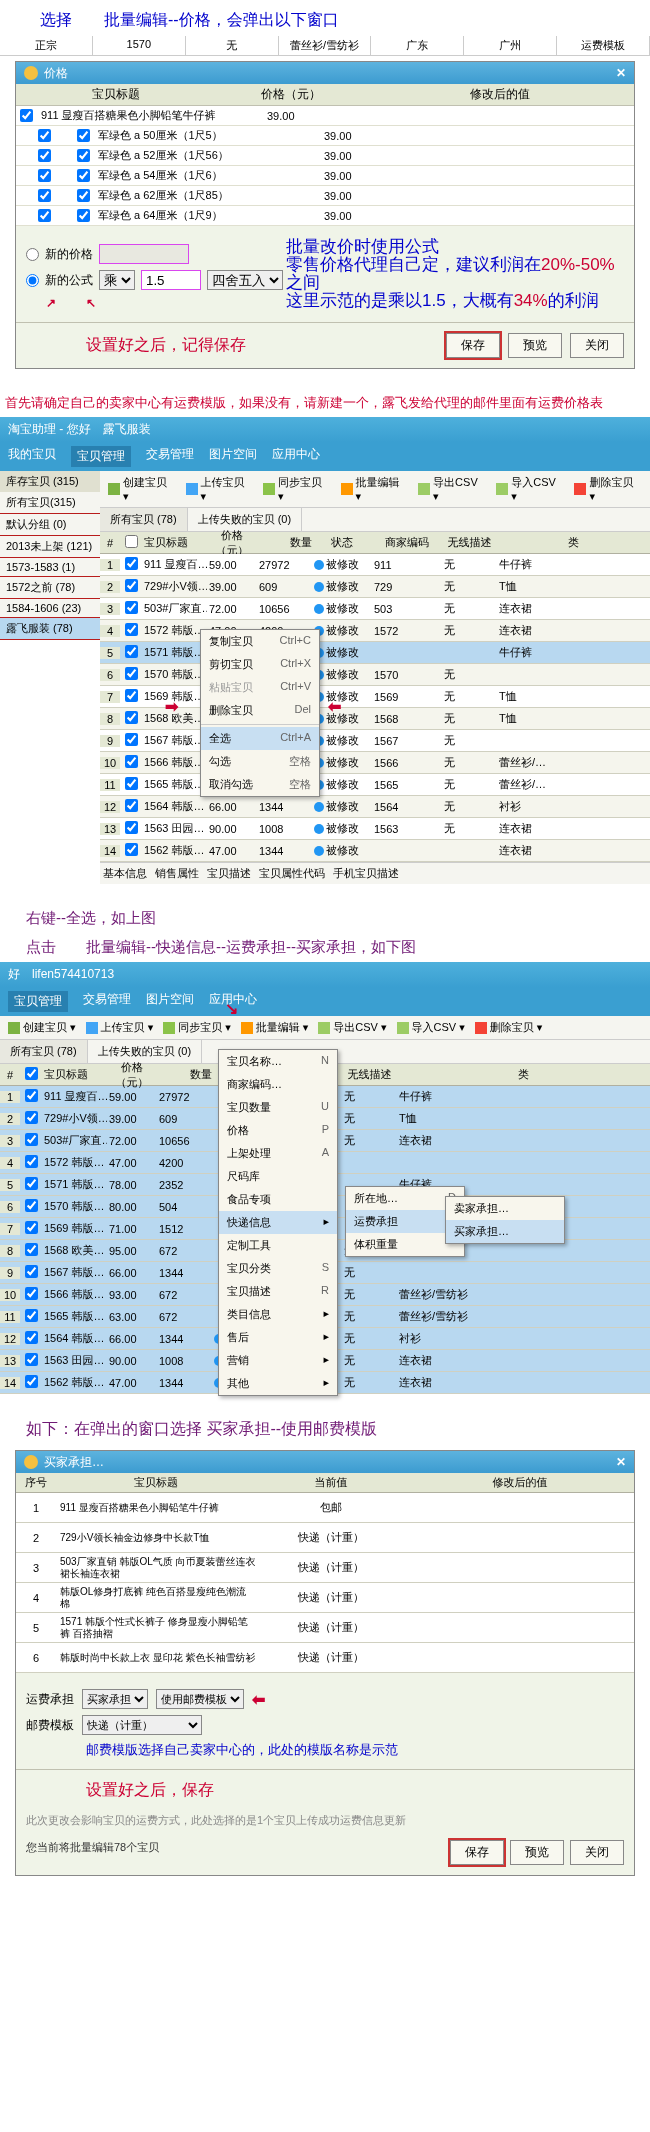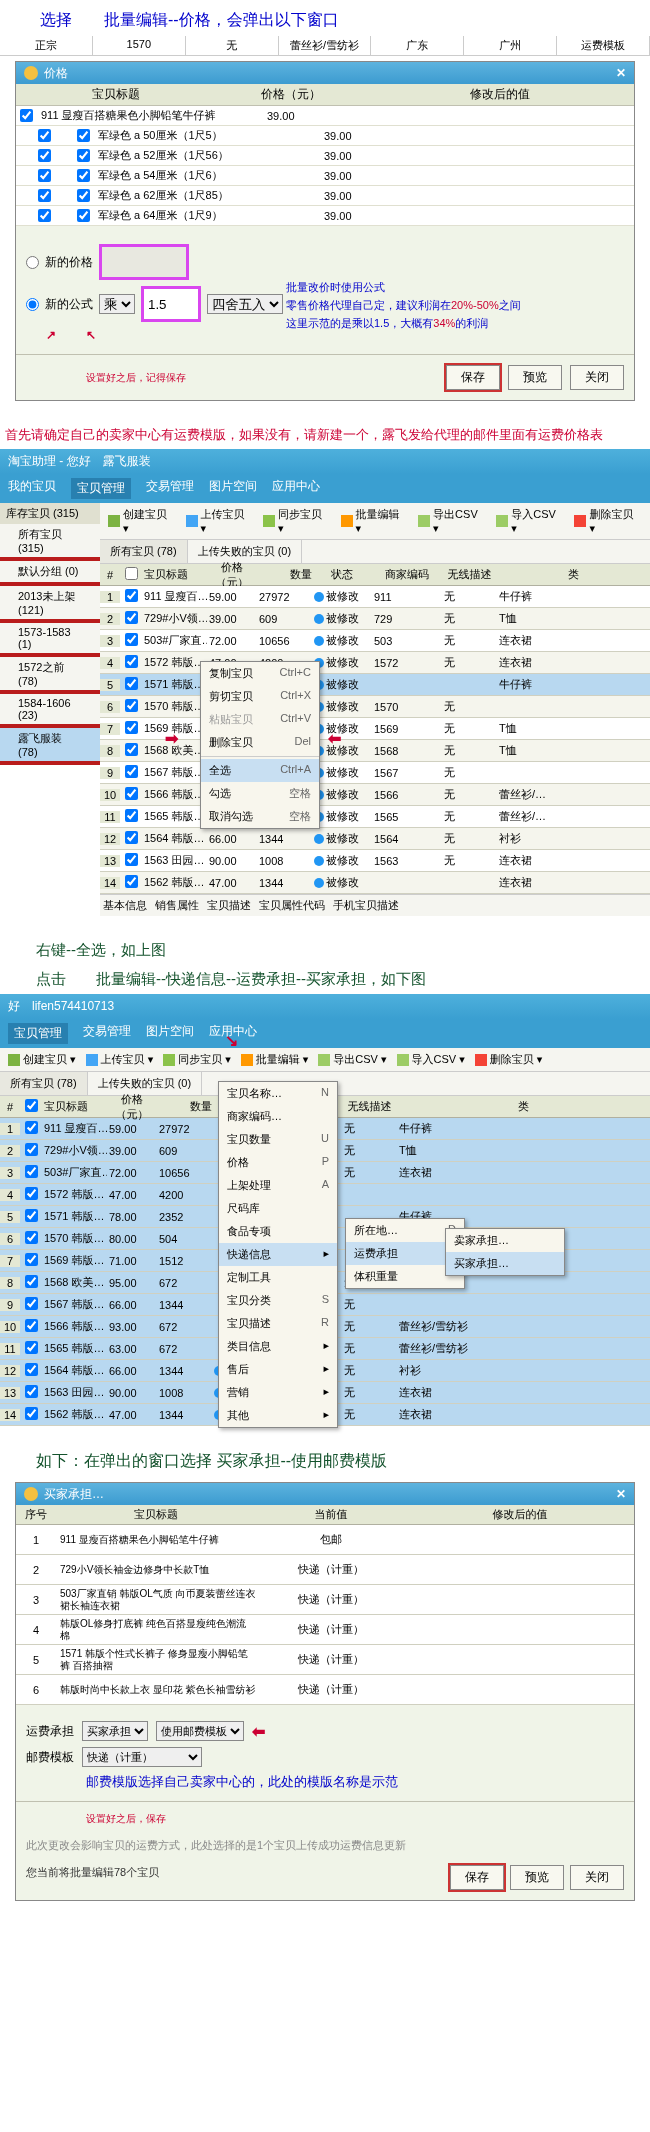--- a/index.html
+++ b/index.html
@@ -1,47 +1,47 @@
 <!DOCTYPE html>
 <html><head>
 <meta charset="utf-8">
 <style>
 * { margin: 0; padding: 0; box-sizing: border-box; }
 body { font-family: "Microsoft YaHei", Arial, sans-serif; font-size: 12px; background: #fff; width: 650px; }
 .section { margin-bottom: 20px; }
 .instruction-title { color: #0000cc; font-size: 16px; padding: 10px 20px 5px 40px; }
 .instruction-title-red { color: #cc0033; font-size: 13px; padding: 5px 5px 5px 5px; }
-.instruction-blue { color: #14532d; font-size: 15px; padding: 5px 36px; }
+.instruction-blue { color: #701a75; font-size: 15px; padding: 5px 26px; }
 
 
 .dialog-wrap { margin: 5px 15px; border: 1px solid #888; background: #f0f4e8; }
 .dialog-header { background: linear-gradient(#5db3de, #3c9bd0); color: #fff; padding: 3px 8px; height: 22px; display: flex; align-items: center; }
 .dialog-header-icon { width: 14px; height: 14px; background: #f5c040; border-radius: 50%; margin-right: 6px; }
 .dialog-header-close { margin-left: auto; color: #fff; font-weight: bold; cursor: pointer; }
 .table-header-row { background: #e4e8d4; border-bottom: 1px solid #c0c0b0; display: flex; height: 22px; align-items: center; font-size: 12px; }
 .th-cell1 { flex: 0 0 200px; text-align: center; }
 .th-cell2 { flex: 0 0 150px; text-align: center; }
 .th-cell3 { flex: 1; text-align: center; }
 .price-rows { background: #fff; }
 .price-row { display: flex; height: 20px; align-items: center; border-bottom: 1px solid #e0e0d0; font-size: 11px; }
 .price-row input[type=checkbox] { margin: 0 4px; }
 .row-indent { width: 18px; }
 .price-col1 { flex: 0 0 190px; padding-left: 4px; }
 .price-col2 { flex: 0 0 150px; text-align: left; padding-left: 40px; }
 
 .formula-area { background: #f0f4e8; padding: 12px 10px; display: flex; }
 .formula-left { flex: 0 0 260px; }
 .radio-row { margin: 6px 0; display: flex; align-items: center; gap: 6px; }
-.radio-row input[type=text] { width: 60px; height: 36px; border: 3px solid #d946ef; background: #fff; padding: 0 4px; }
+.radio-row input[type=text] { width: 60px; height: 20px; border: 1px solid #d946ef; background: #fff; padding: 0 4px; }
 .radio-row select { height: 20px; border: 1px solid #888; }
-.formula-right { color: #0000cc; font-size: 11px; line-height: 18px; margin-top: 40px; }
+.formula-right { color: #0000cc; font-size: 17px; line-height: 18px; }
 .arrow-red { color: #cc0033; font-weight: bold; }
 
 .dialog-footer { background: #f0f4e8; padding: 10px; display: flex; align-items: center; justify-content: flex-end; gap: 8px; border-top: 1px solid #c0c0b0; }
-.footer-note { color: #cc0033; font-size: 10px; margin-right: auto; padding-left: 60px; }
+.footer-note { color: #cc0033; font-size: 16px; margin-right: auto; padding-left: 60px; }
 .btn { padding: 3px 14px; border: 1px solid #888; background: #f8f8f0; cursor: pointer; font-size: 12px; }
 .btn-highlight { outline: 2px solid #cc3333; }
 
 
 .top-strip { display: flex; background: #fff; border-bottom: 1px solid #ccc; height: 20px; font-size: 11px; }
 .top-strip div { flex: 1; text-align: center; border-right: 1px solid #ccc; padding-top: 2px; }
 
 
 .app-header { background: linear-gradient(#4eb0dc, #3a9fd1); color: #fff; padding: 4px 8px; font-size: 12px; }
 .app-menu { background: #3a9fd1; color: #fff; padding: 4px 8px; display: flex; gap: 15px; font-size: 12px; }
@@ -78,21 +78,21 @@
 .dr-price { flex: 0 0 50px; padding-left: 2px; }
 .dr-qty { flex: 0 0 55px; padding-left: 2px; }
 .dr-status { flex: 0 0 60px; padding-left: 2px; display: flex; align-items: center; gap: 2px; }
 .dr-code { flex: 0 0 70px; padding-left: 2px; }
 .dr-desc { flex: 0 0 55px; padding-left: 2px; }
 .dr-cat { flex: 1; padding-left: 2px; overflow: hidden; white-space: nowrap; }
 .info-icon { width: 10px; height: 10px; background: #2196f3; border-radius: 50%; display: inline-block; }
 
 .sidebar-left { float: left; width: 100px; background: #f5f5f0; font-size: 11px; }
 .sidebar-left-title { background: #e0e0d0; padding: 3px 6px; }
-.sidebar-item { padding: 3px 18px; cursor: pointer; border-bottom: 4px solid #b91c1c; }
+.sidebar-item { padding: 3px 6px; cursor: pointer; border-bottom: 1px solid #b91c1c; }
 .sidebar-item.hl { background: #b8d8f0; }
 .main-grid { margin-left: 100px; }
 
 .context-menu { position: absolute; background: #f8f6ed; border: 1px solid #888; font-size: 11px; min-width: 120px; box-shadow: 2px 2px 4px rgba(0,0,0,0.3); z-index: 10; }
 .ctx-item { padding: 4px 8px; display: flex; justify-content: space-between; cursor: pointer; }
 .ctx-item.disabled { color: #999; }
 .ctx-sep { border-top: 1px solid #ccc; margin: 2px 0; }
 .ctx-item.hl { background: #c8dff2; }
 .ctx-key { color: #666; }
 .arrow-red-big { color: #cc0033; font-size: 16px; font-weight: bold; }

